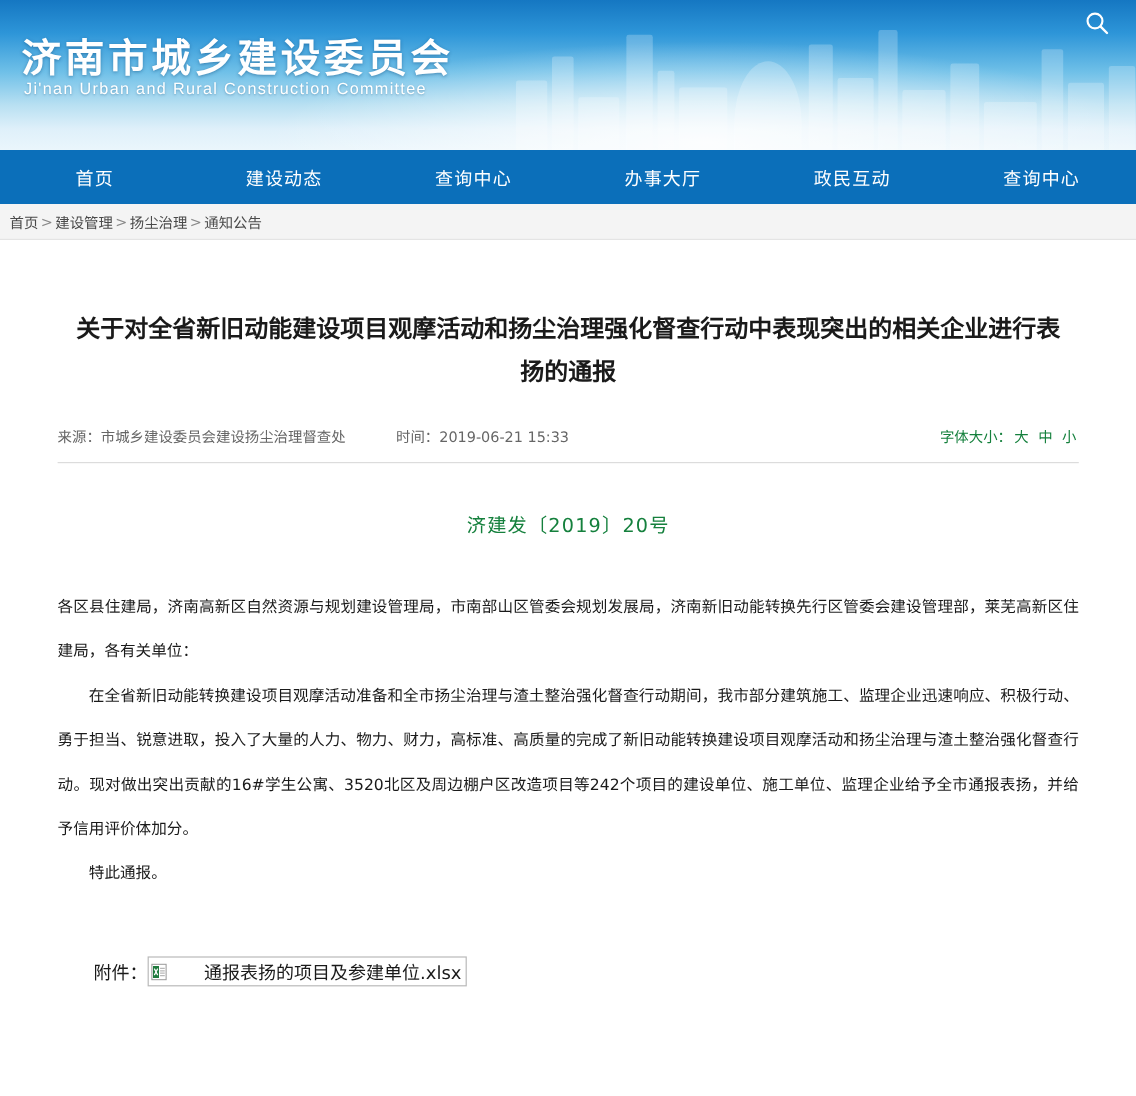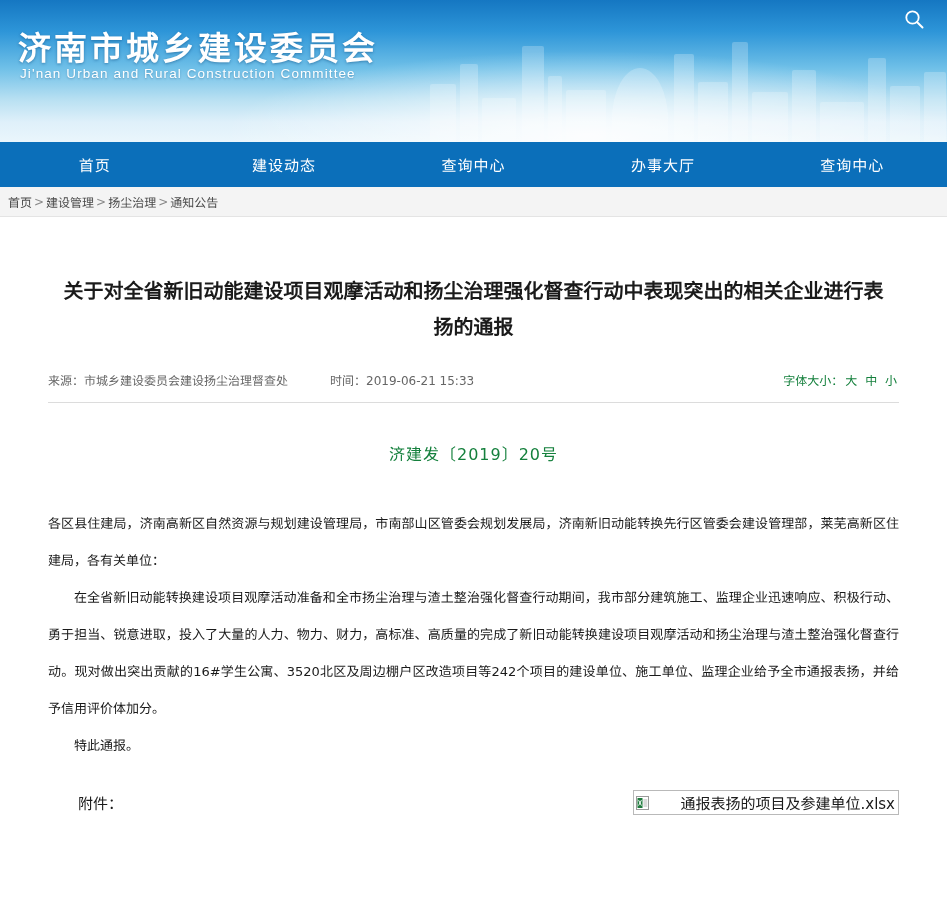--- a/index.html
+++ b/index.html
@@ -12,21 +12,21 @@
     background: #ffffff;
     font-family: "Liberation Sans", "DejaVu Sans", sans-serif;
     overflow: hidden;
     color: #333;
   }
 
   
   .banner {
     position: relative;
     width: 947px;
-    height: 142px;
+    height: 125px;
     background: linear-gradient(180deg, #1577c2 0%, #2d95d8 22%, #6fc0e8 48%, #b8e0f2 70%, #dff0fa 86%, #eaf6fc 100%);
     overflow: hidden;
   }
   .banner .sky-glow {
     position: absolute;
     left: 0; top: 0; right: 0; bottom: 0;
     background: radial-gradient(ellipse 520px 120px at 62% 95%, rgba(255,255,255,0.85) 0%, rgba(255,255,255,0.0) 70%);
   }
   
   .skyline {
@@ -176,27 +176,26 @@
     font-family: "DejaVu Sans", "Liberation Sans", sans-serif;
   }
   .body-text p {
     margin: 0;
   }
   .body-text p.indent {
     text-indent: 2em;
   }
 
   .attach-row {
-    margin-top: 26px;
+    margin-top: 50px;
     display: flex;
     align-items: center;
     font-size: 15px;
     color: #1a1a1a;
     font-family: "DejaVu Sans", "Liberation Sans", sans-serif;
-    justify-content: space-between;
   }
   .attach-label { margin-left: 30px; }
   .attach-link {
     display: inline-flex;
     align-items: center;
     border: 1px solid #b9b9b9;
     padding: 1px 3px 1px 2px;
     color: #1a1a1a;
     text-decoration: none;
     cursor: pointer;
@@ -243,20 +242,21 @@
       <line x1="14.2" y1="14.2" x2="19.5" y2="19.5" stroke="#ffffff" stroke-width="2" stroke-linecap="round"></line>
     </svg>
   </div>
 </div>
 
 <div class="navbar">
   <div class="nav-item">首页</div>
   <div class="nav-item">建设动态</div>
   <div class="nav-item">查询中心</div>
   <div class="nav-item">办事大厅</div>
+  <div class="nav-item">政民互动</div>
   <div class="nav-item">查询中心</div>
 </div>
 
 <div class="breadcrumb">
   <a>首页</a>
   <span class="sep">&gt;</span>
   <a>建设管理</a>
   <span class="sep">&gt;</span>
   <a>扬尘治理</a>
   <span class="sep">&gt;</span>

